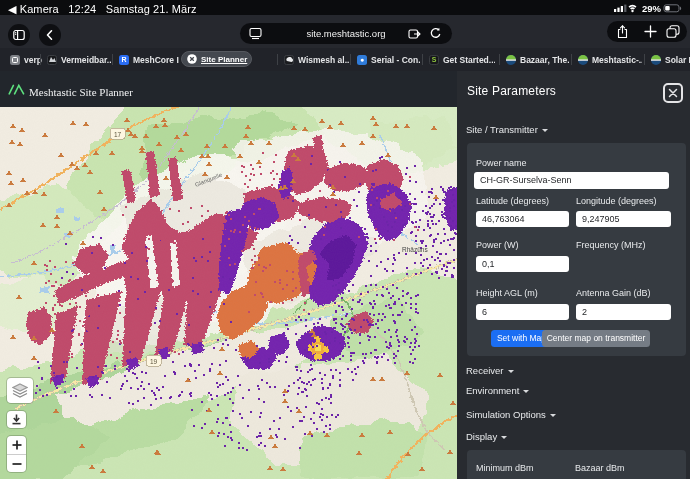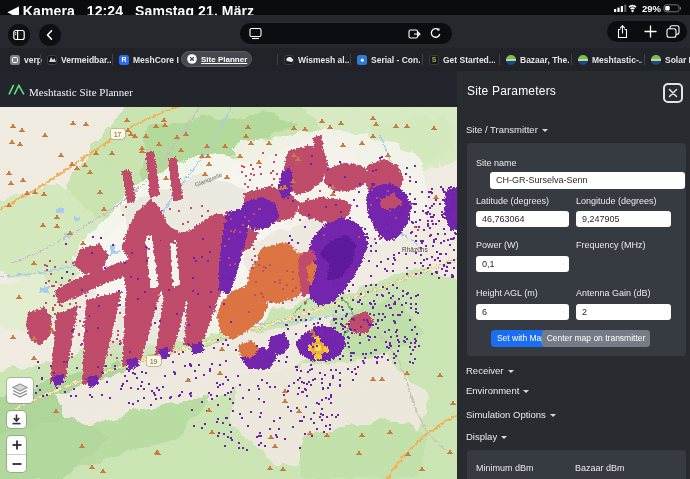--- a/index.html
+++ b/index.html
@@ -1,19 +1,19 @@
 <!DOCTYPE html>
 <html><head><meta charset="utf-8">
 <style>
 * { margin:0; padding:0; box-sizing:border-box; }
 html,body { width:690px; height:479px; overflow:hidden; background:#000; }
 body { font-family:"Liberation Sans", sans-serif; position:relative; }
 .abs { position:absolute; }
 #status { left:0; top:0; width:690px; height:15px; background:#0b0c0e; color:#fff; }
-#status .lt { position:absolute; left:8px; top:2.5px; font-size:14px; font-weight:bold; letter-spacing:0.1px; }
+#status .lt { position:absolute; left:8px; top:2.5px; font-size:11px; font-weight:normal; letter-spacing:0.1px; }
 #toolbar { left:0; top:15px; width:690px; height:33px; background:#26282e; }
 .circbtn { position:absolute; top:9px; width:22px; height:22px; border-radius:50%; background:#0e0f12; }
 #urlpill { position:absolute; left:240px; top:8px; width:212px; height:21px; border-radius:11px; background:#0c0d10; color:#fff; }
 #urlpill .url { position:absolute; left:0; right:0; top:5px; text-align:center; font-size:9.5px; color:#f2f2f2; }
 #rightpill { position:absolute; left:607px; top:6px; width:80px; height:21px; border-radius:11px; background:#0c0d10; }
 #tabbar { left:0; top:48px; width:690px; height:23px; background:#212329; color:#e4e5e7; font-size:8.5px; font-weight:bold; }
 .tab { position:absolute; top:0; height:23px; display:flex; align-items:center; white-space:nowrap; overflow:hidden; }
 .tab .fav { width:10px; height:10px; border-radius:2.5px; margin-right:4px; flex:0 0 auto; display:flex; align-items:center; justify-content:center; font-size:7px; font-weight:bold; }
 .sep { position:absolute; top:6px; width:1px; height:11px; background:#3e4146; }
 #activetab { position:absolute; left:181px; top:3px; width:71px; height:16px; border-radius:9px; background:#44484f; border:1px solid #56595f; color:#fff; display:flex; align-items:center; font-size:8px; font-weight:bold; padding-left:5px;text-decoration:underline; }
@@ -65,20 +65,21 @@
     </svg>
   <div class="circbtn" style="left:39px"></div>
   <svg class="abs" style="left:44px;top:14px" width="12" height="12" viewBox="0 0 12 12" fill="none" stroke="#fff" stroke-width="1.6" stroke-linecap="round" stroke-linejoin="round">
       <path d="M7.5,1.8 L3.5,6 L7.5,10.2"></path>
     </svg>
   <div id="urlpill">
     <svg class="abs" style="left:9px;top:4px" width="13" height="13" viewBox="0 0 13 13" fill="none" stroke="#fff" stroke-width="1.1">
         <rect x="1" y="1.5" width="11" height="8" rx="1.5"></rect>
         <line x1="3" y1="11.5" x2="10" y2="11.5"></line>
       </svg>
+    <div class="url">site.meshtastic.org</div>
     <svg class="abs" style="left:168px;top:4.5px" width="14" height="12" viewBox="0 0 14 12" fill="none" stroke="#fff" stroke-width="1.1">
         <rect x="1" y="2" width="8.5" height="8" rx="1.5"></rect>
         <path d="M6,6 h6 m-2.4,-2.4 l2.4,2.4 l-2.4,2.4"></path>
       </svg>
     <svg class="abs" style="left:189px;top:4px" width="13" height="13" viewBox="0 0 13 13" fill="none" stroke="#fff" stroke-width="1.3">
         <path d="M10.8,7 a4.3,4.3 0 1,1 -1.2,-4.2"></path>
         <path d="M10.2,0.8 L10.6,3.6 L7.8,3.4 Z" fill="#fff" stroke="none"></path>
       </svg>
   </div>
   <div id="rightpill"></div>
@@ -160,22 +161,22 @@
 </div>
 
 <div class="abs" id="panel">
   <h1>Site Parameters</h1>
   <div id="xbtn"></div>
   <svg class="abs" style="left:211px;top:17px" width="10" height="10" viewBox="0 0 10 10" stroke="#e4e4e6" stroke-width="1.5" stroke-linecap="round">
       <path d="M1.5,1.5 L8.5,8.5 M8.5,1.5 L1.5,8.5"></path>
     </svg>
   <div class="sect" style="top:53px">Site / Transmitter<span class="caret"></span></div>
   <div id="card1">
-    <div class="lbl" style="left:9px;top:15px">Site name</div>
-    <div class="inp" style="left:23px;top:29px;width:195px;height:17px;line-height:17px">CH-GR-Surselva-Senn</div>
+    <div class="lbl" style="left:9px;top:15px">Power name</div>
+    <div class="inp" style="left:7px;top:29px;width:195px;height:17px;line-height:17px">CH-GR-Surselva-Senn</div>
     <div class="lbl" style="left:9px;top:53px">Latitude (degrees)</div>
     <div class="lbl" style="left:109px;top:53px">Longitude (degrees)</div>
     <div class="inp" style="left:9px;top:68px;width:93px;height:16px">46,763064</div>
     <div class="inp" style="left:109px;top:68px;width:95px;height:16px">9,247905</div>
     <div class="lbl" style="left:9px;top:97px">Power (W)</div>
     <div class="lbl" style="left:109px;top:97px">Frequency (MHz)</div>
     <div class="inp" style="left:9px;top:113px;width:93px;height:16px">0,1</div>
     <div class="lbl" style="left:9px;top:145px">Height AGL (m)</div>
     <div class="lbl" style="left:109px;top:145px">Antenna Gain (dB)</div>
     <div class="inp" style="left:9px;top:161px;width:93px;height:16px">6</div>

